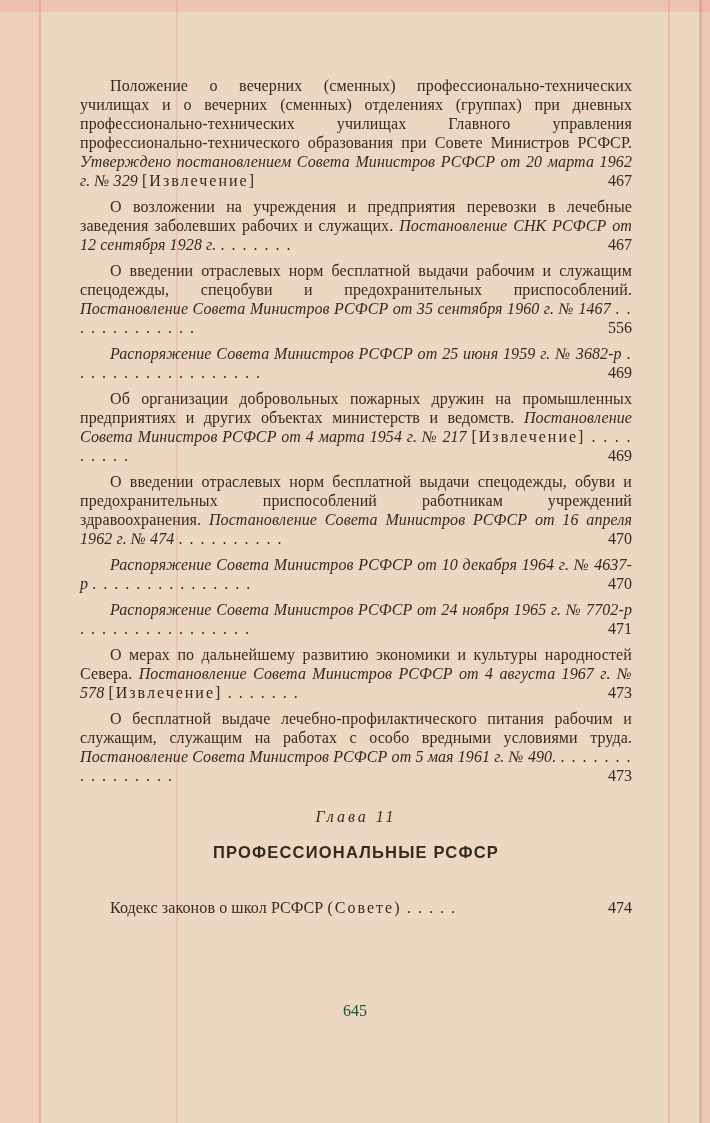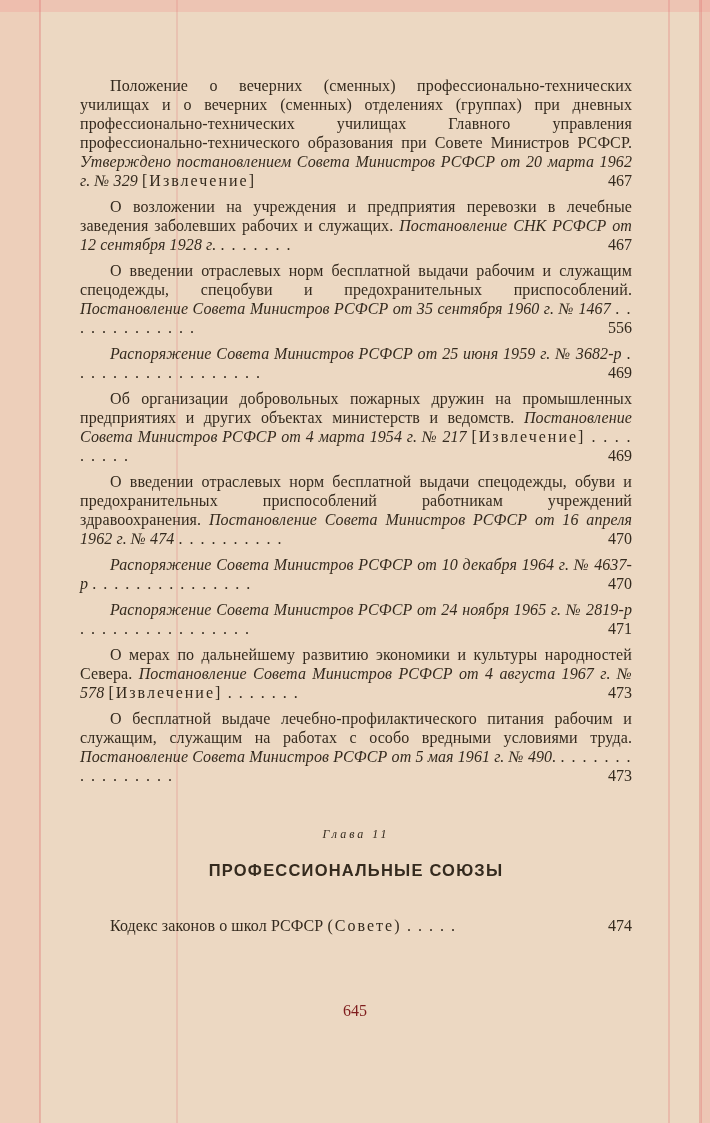--- a/index.html
+++ b/index.html
@@ -35,41 +35,41 @@
     text-align:justify;
     text-indent:30px;
   }
   .it   { font-style:italic; }
   .sp   { letter-spacing:2px; }
   .dots { letter-spacing:1.5px; }
   .pg   { position:absolute; right:0; bottom:0; font-style:normal; letter-spacing:0; background:transparent; }
   .cont { text-align-last:justify; margin-bottom:0; }
 
   .chapter-label {
-    margin-top:40px;
+    margin-top:22px;
     text-align:center;
     font-style:italic;
     letter-spacing:3px;
-    font-size:12px;
+    font-size:16px;
   }
   .chapter-title {
     margin:17px 0 0 0;
     text-align:center;
     font-weight:bold;
     font-size:16.5px;
     letter-spacing:1.2px;
     font-family:"Liberation Sans", sans-serif;
   }
   .after-chapter { margin-top:36px; margin-bottom:2px; }
 
   .folio {
     position:absolute; left:0; right:0; top:1002px;
     text-align:center;
     font-size:16px;
-    color:#7f1d1d;
+    color:#14532d;
   }
 </style>
 </head>
 <body>
 
 <div class="page">
 
   <div class="wash-top"></div>
   <div class="wash-left"></div>
   <div class="wash-right"></div>
@@ -88,28 +88,28 @@
     <p class="entry"><span>О введении отраслевых норм бесплатной выдачи рабочим и служащим спецодежды, спецобуви и предохранительных приспособлений. </span><span class="it">Постановление Совета Министров РСФСР от 35 сентября 1960 г. № 1467 </span><span class="sp"></span><span class="dots"> . . . . . . . . . . . . .</span><span class="pg">556</span></p>
 
     <p class="entry"><span></span><span class="it">Распоряжение Совета Министров РСФСР от 25 июня 1959 г. № 3682-р </span><span class="sp"></span><span class="dots"> . . . . . . . . . . . . . . . . . .</span><span class="pg">469</span></p>
 
     <p class="entry"><span>Об организации добровольных пожарных дружин на промышленных предприятиях и других объектах министерств и ведомств. </span><span class="it">Постановление Совета Министров РСФСР от 4 марта 1954 г. № 217 </span><span class="sp">[Извлечение]</span><span class="dots"> . . . . . . . . .</span><span class="pg">469</span></p>
 
     <p class="entry"><span>О введении отраслевых норм бесплатной выдачи спецодежды, обуви и предохранительных приспособлений работникам учреждений здравоохранения. </span><span class="it">Постановление Совета Министров РСФСР от 16 апреля 1962 г. № 474 </span><span class="sp"></span><span class="dots"> . . . . . . . . . .</span><span class="pg">470</span></p>
 
     <p class="entry"><span></span><span class="it">Распоряжение Совета Министров РСФСР от 10 декабря 1964 г. № 4637-р </span><span class="sp"></span><span class="dots"> . . . . . . . . . . . . . . .</span><span class="pg">470</span></p>
 
-    <p class="entry"><span></span><span class="it">Распоряжение Совета Министров РСФСР от 24 ноября 1965 г. № 2819-р </span><span class="sp"></span><span class="dots"> . . . . . . . . . . . . . . . .</span><span class="pg">471</span></p>
+    <p class="entry"><span></span><span class="it">Распоряжение Совета Министров РСФСР от 24 ноября 1965 г. № 7702-р </span><span class="sp"></span><span class="dots"> . . . . . . . . . . . . . . . .</span><span class="pg">471</span></p>
 
     <p class="entry"><span>О мерах по дальнейшему развитию экономики и культуры народностей Севера. </span><span class="it">Постановление Совета Министров РСФСР от 4 августа 1967 г. № 578 </span><span class="sp">[Извлечение]</span><span class="dots"> . . . . . . .</span><span class="pg">473</span></p>
 
     <p class="entry"><span>О бесплатной выдаче лечебно-профилактического питания рабочим и служащим, служащим на работах с особо вредными условиями труда. </span><span class="it">Постановление Совета Министров РСФСР от 5 мая 1961 г. № 490. </span><span class="sp"></span><span class="dots"> . . . . . . . . . . . . . . . .</span><span class="pg">473</span></p>
 
     <div class="chapter-label">Глава 11</div>
-    <h2 class="chapter-title">ПРОФЕССИОНАЛЬНЫЕ СОЮЗЫ</h2>
+    <h2 class="chapter-title">ПРОФЕССИОНАЛЬНЫЕ РСФСР</h2>
 
     <p class="entry after-chapter"><span>Кодекс законов о школ РСФСР </span><span class="it"></span><span class="sp">(Совете)</span><span class="dots"> . . . . .</span><span class="pg">474</span></p>
 
 
   </div>
 
   <div class="folio">645</div>
 
 </div>
 

